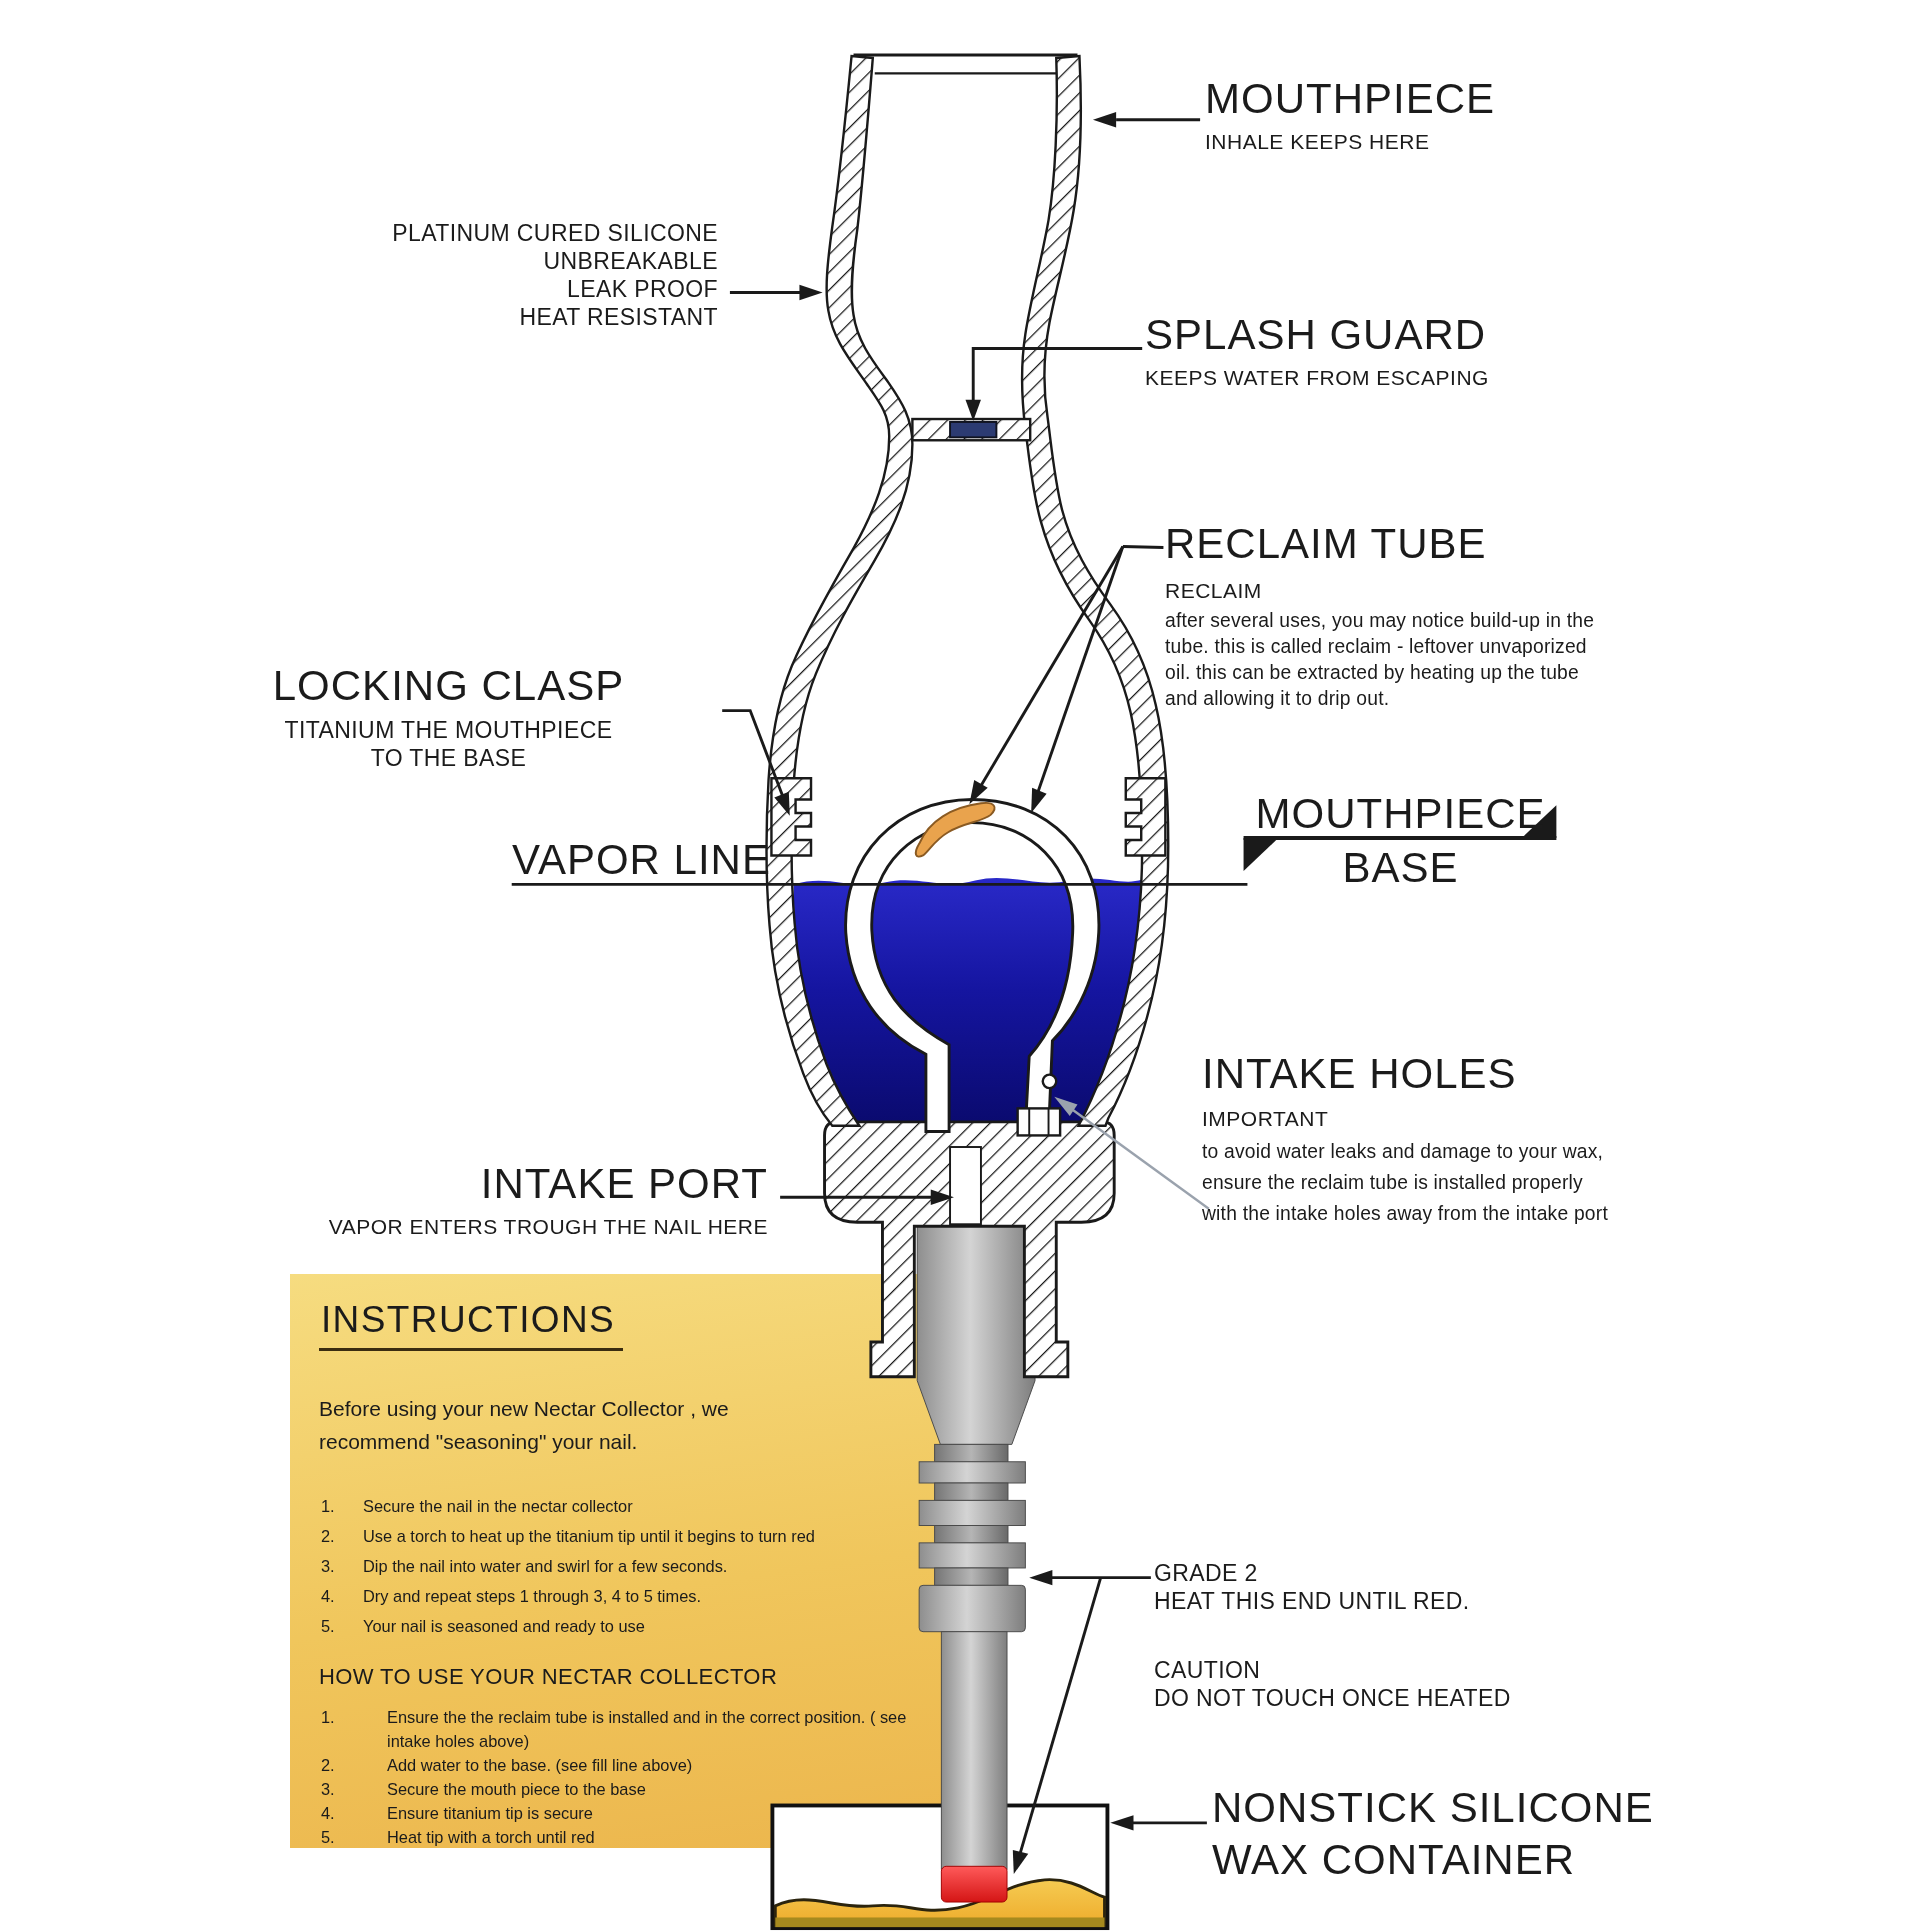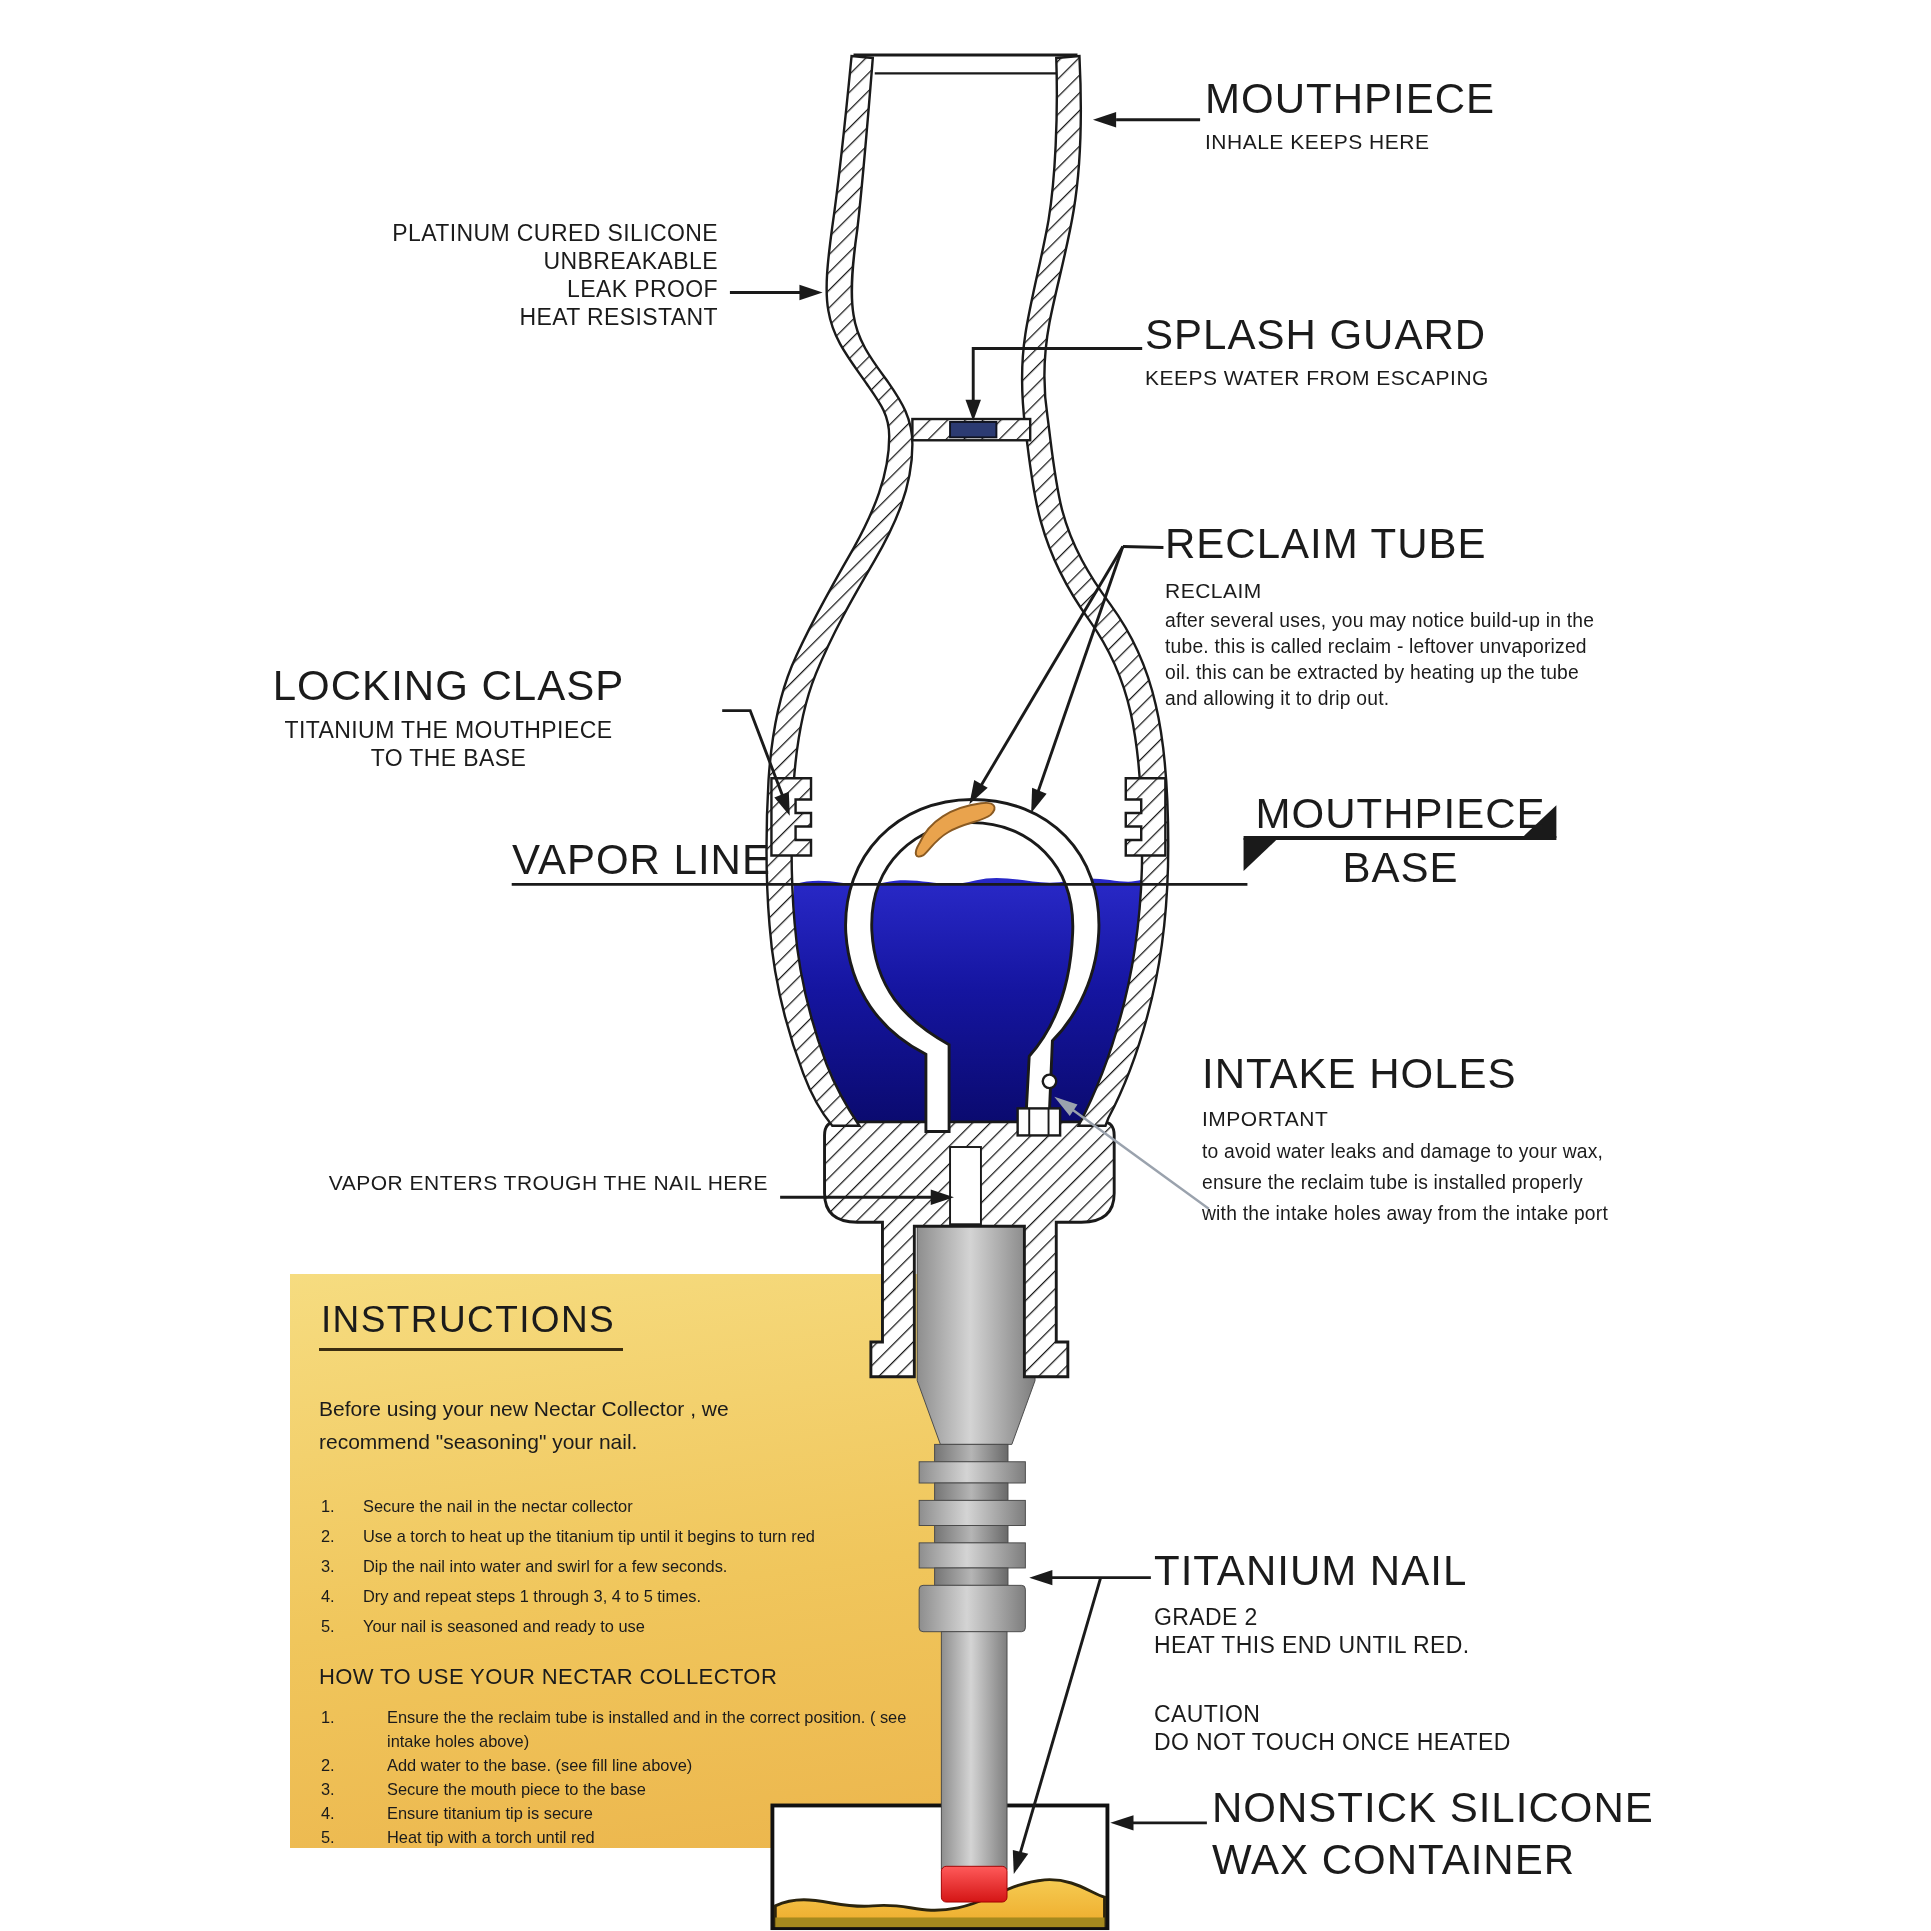--- a/index.html
+++ b/index.html
@@ -210,25 +210,25 @@
     <div class="title" style="margin-top:9.7px;">BASE</div>
   </div>
 
   <div class="label" style="left:1202px;top:1052px;">
     <div class="title">INTAKE HOLES</div>
     <div class="sub" style="margin-top:9.7px;">IMPORTANT</div>
     <div class="body-sm" style="width:406px;white-space:normal;line-height:31px;">to avoid water leaks and damage to your wax, ensure the reclaim tube is installed properly with the intake holes away from the intake port</div>
   </div>
 
   <div class="label right" style="left:324px;top:1162px;width:444px;">
+    <div class="title">INTAKE PORT</div>
     <div class="sub">VAPOR ENTERS TROUGH THE NAIL HERE</div>
   </div>
 
   <div class="label" style="left:1154px;top:1549px;">
-    <div class="title">TITANIUM NAIL</div>
     <div class="sublines" style="margin-top:9.7px;font-size:22px;line-height:29px;text-align:left;">
       <div>GRADE 2</div>
       <div>HEAT THIS END UNTIL RED.</div>
       <div style="margin-top:41px;">CAUTION</div>
       <div>DO NOT TOUCH ONCE HEATED</div>
     </div>
   </div>
 
   <div class="label" style="left:1212px;top:1786px;">
     <div class="title">NONSTICK SILICONE</div>

